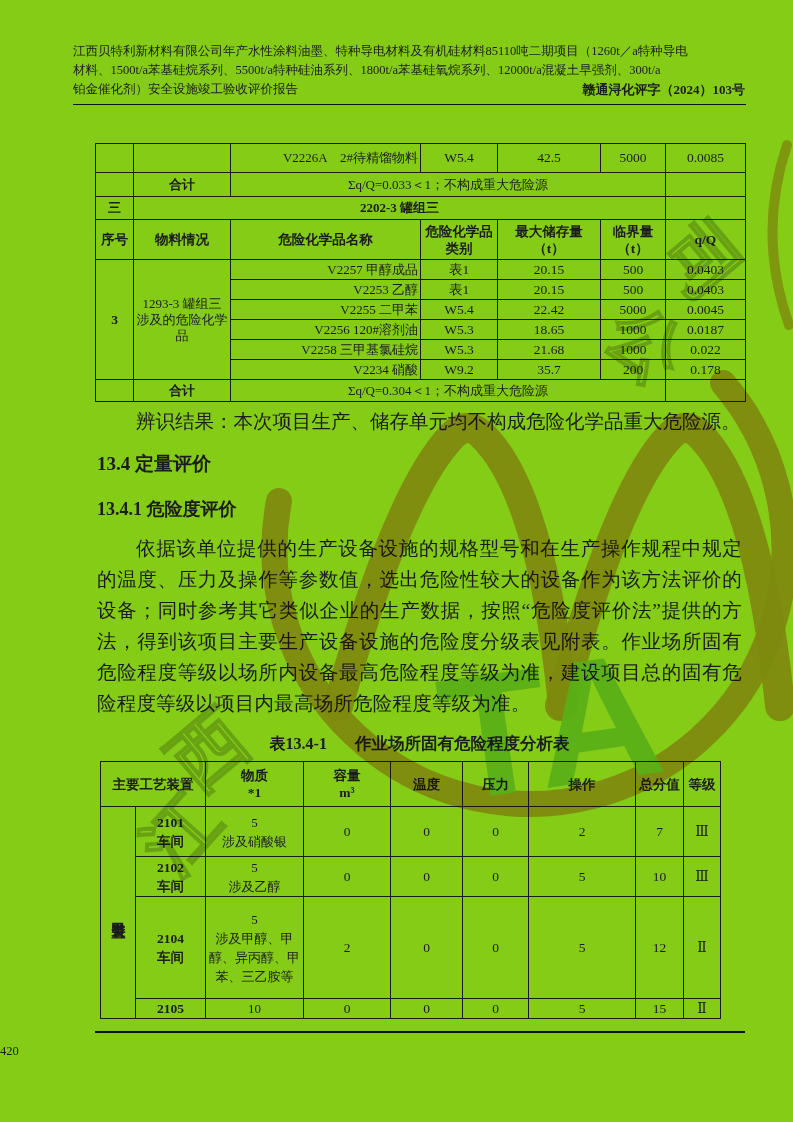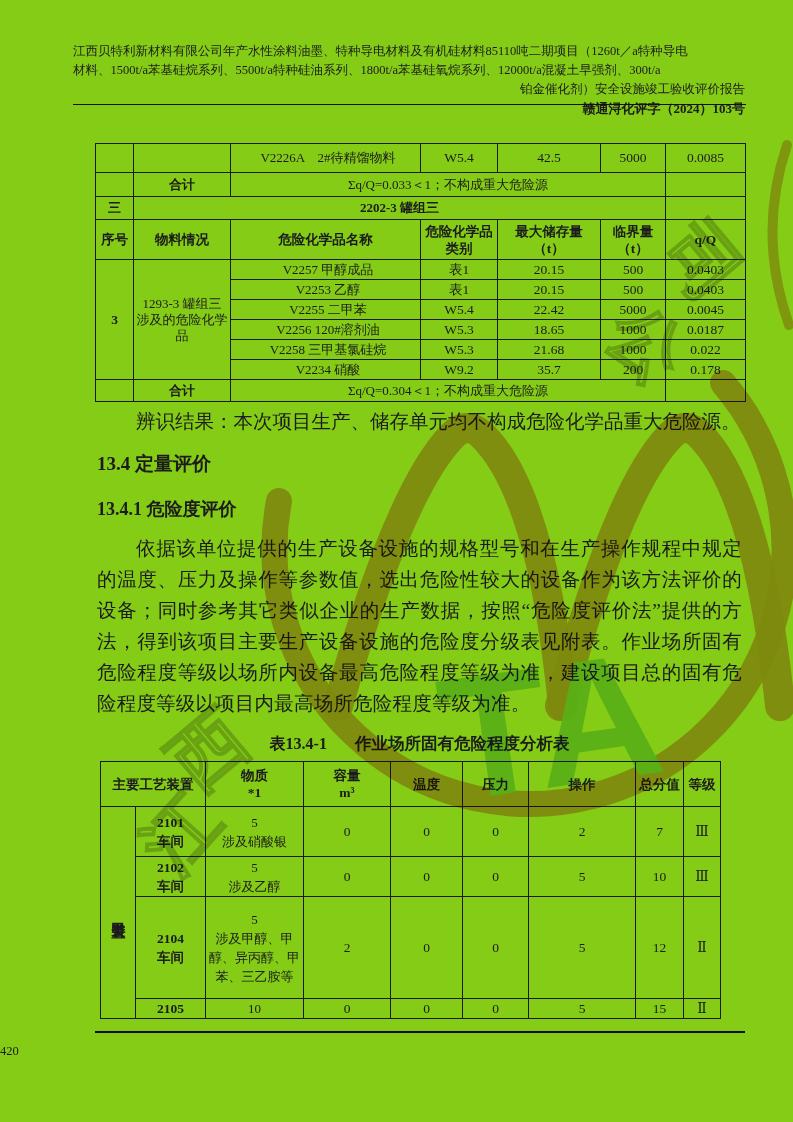--- a/index.html
+++ b/index.html
@@ -1,28 +1,28 @@
 <!DOCTYPE html>
 <html><head>
 <meta charset="utf-8">
 <style>
   html,body{margin:0;padding:0;background:#ffffff;}
   .page{position:relative;width:793px;height:1122px;background:#84cc16;overflow:hidden;
         font-family:"Liberation Serif","DejaVu Serif",serif;color:#1c1c1c;}
   
   .doc-header{position:absolute;left:73px;top:42px;width:672px;font-size:12.5px;line-height:19px;}
-  .doc-header .h3row{display:flex;justify-content:space-between;align-items:flex-end;flex-direction:column;}
+  .doc-header .h3row{display:flex;justify-content:space-between;align-items:flex-start;}
   .doc-number{font-weight:bold;font-size:13px;}
   .header-rule{position:absolute;left:73px;top:104px;width:673px;border:none;border-top:1.8px solid #111;margin:0;}
   
   table{border-collapse:collapse;table-layout:fixed;}
   td,th{border:1px solid #1a1a1a;text-align:center;vertical-align:middle;
         font-size:13px;line-height:16px;padding:0 2px;overflow:hidden;}
   .t1{position:absolute;left:95px;top:143px;width:650px;}
-  .t1 .left{text-align:center;padding-left:7px;}
+  .t1 .left{text-align:right;padding-left:7px;}
   .t1 .bold, .t2 .bold{font-weight:bold;}
   .t1 .hdr td{font-weight:bold;font-size:13.5px;line-height:17px;}
   .num{font-size:13.5px;}
   
   .result-line{position:absolute;left:97px;top:408px;width:645px;font-size:19.5px;line-height:27px;text-indent:2em;margin:0;}
   .sec-h1{position:absolute;left:97px;top:451px;font-size:19px;font-weight:bold;margin:0;}
   .sec-h2{position:absolute;left:97px;top:497px;font-size:18px;font-weight:bold;margin:0;}
   .main-para{position:absolute;left:97px;top:533px;width:645px;font-size:19.5px;line-height:31px;
              text-align:justify;text-indent:2em;margin:0;letter-spacing:0.2px;}
   .t2-caption{position:absolute;left:97px;top:733px;width:645px;text-align:center;font-weight:bold;font-size:16.5px;margin:0;}

